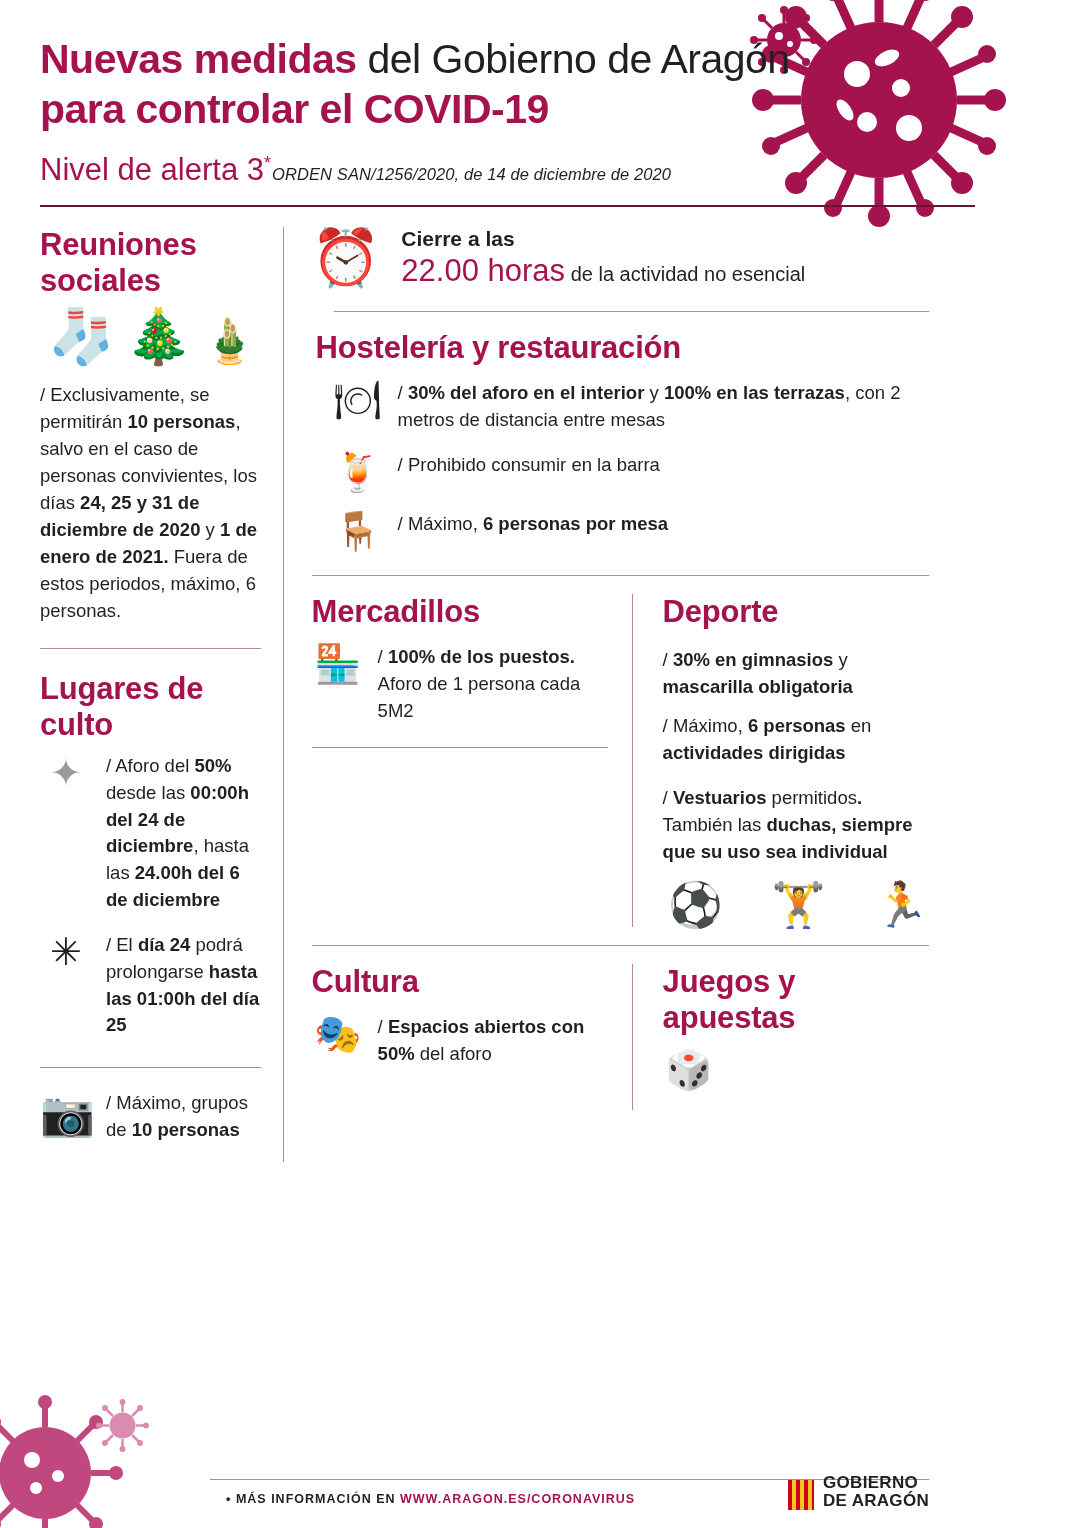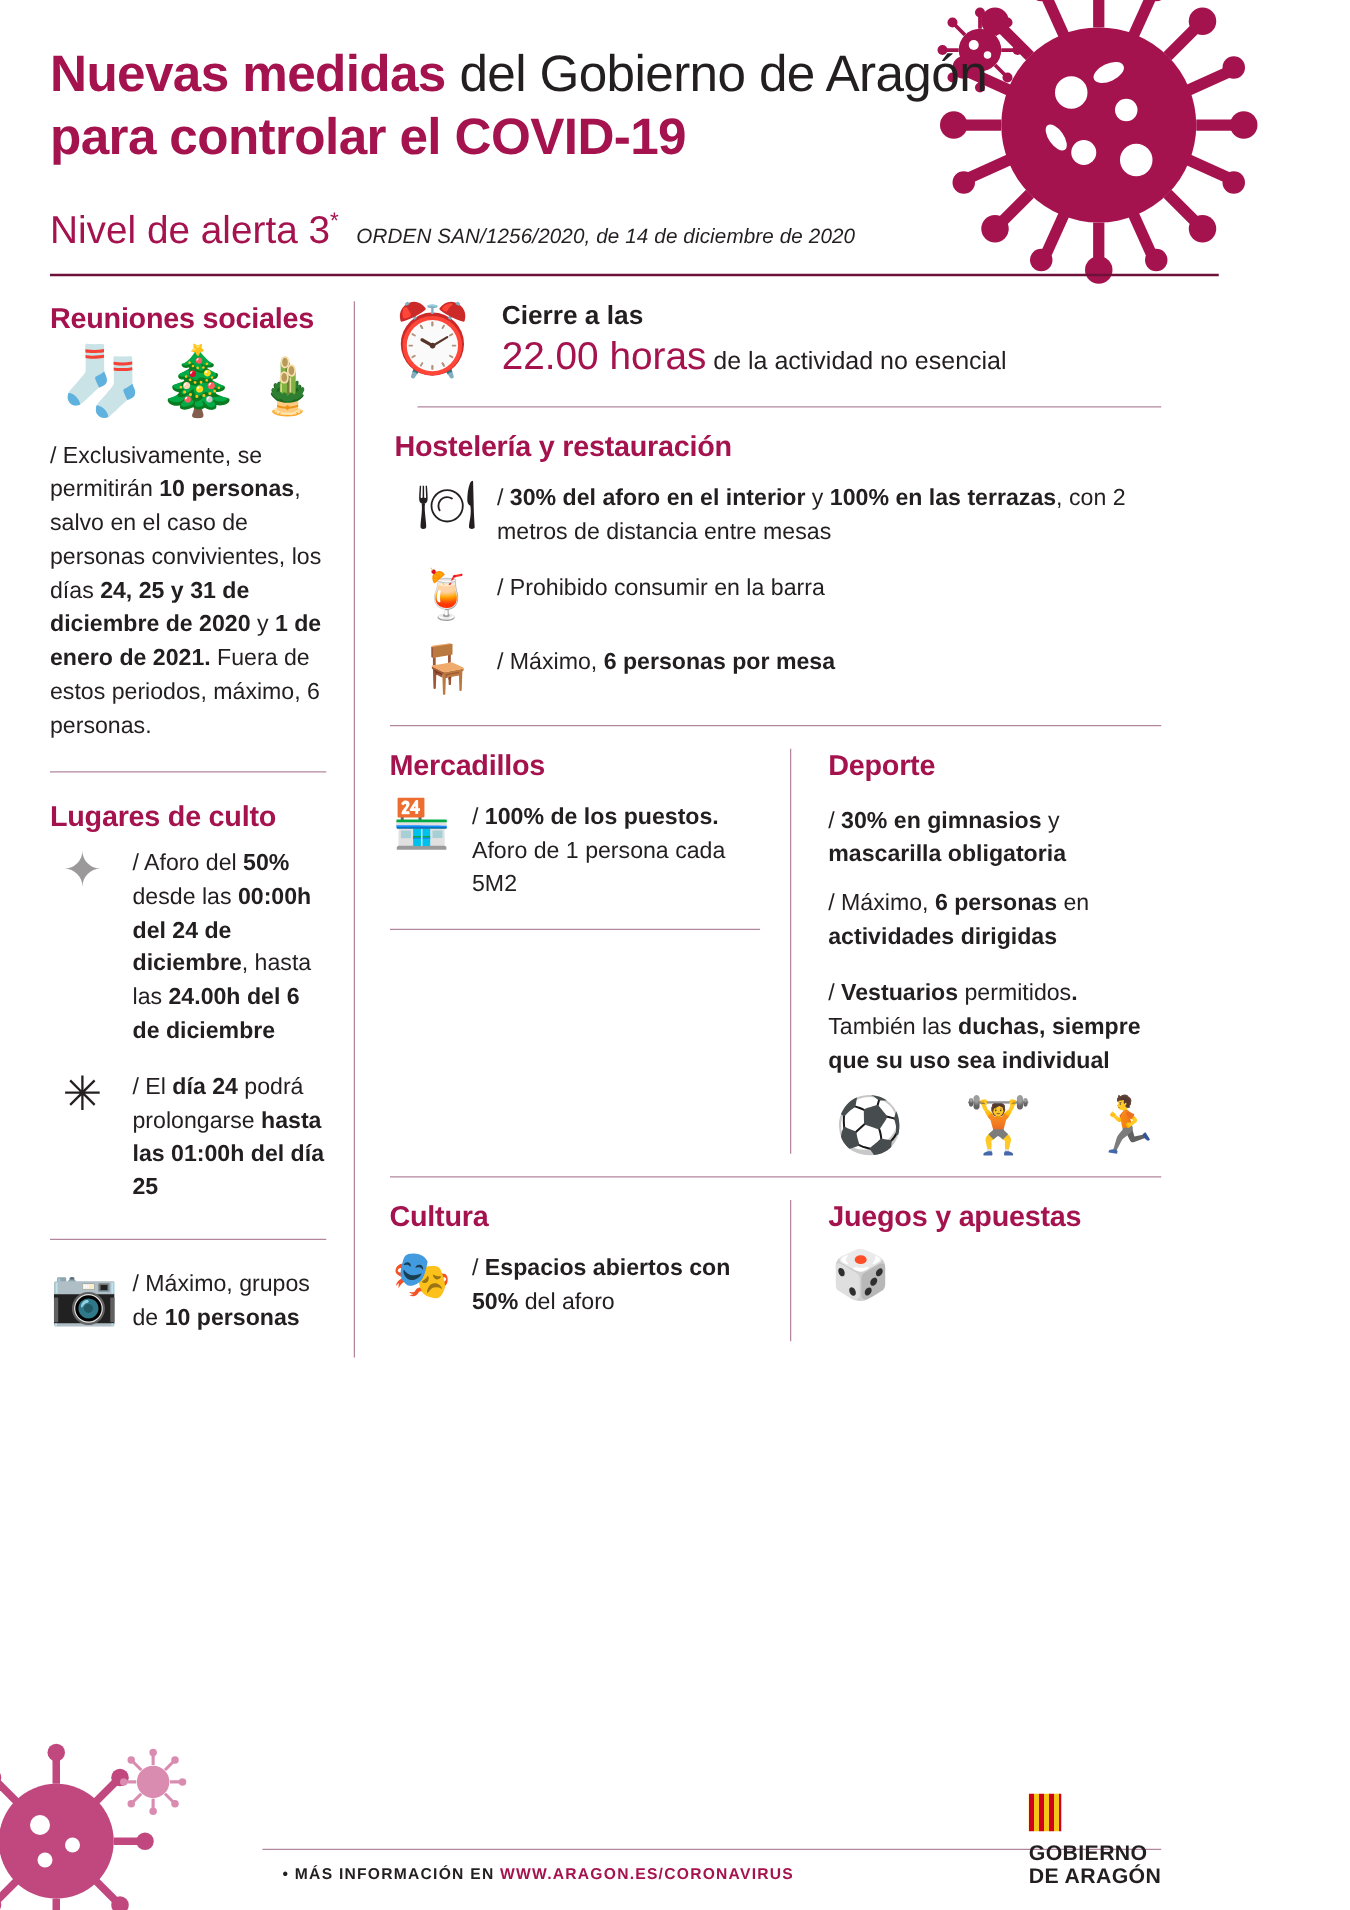--- a/index.html
+++ b/index.html
@@ -46,22 +46,22 @@
     font-weight: 400;
     color: #231f20;
     letter-spacing: -0.5px;
     max-width: 800px;
     margin: 6px 0 0 0;
   }
   .title b { font-weight: 700; color: #a5134f; }
   .subtitle-row {
     display: flex;
     align-items: baseline;
-    gap: 14px;
-    margin-top: 32px;
+    gap: 1px;
+    margin-top: 18px;
   }
   .alert-level {
     font-size: 31px;
     color: #a5134f;
     font-weight: 400;
   }
   .alert-level sup { font-size: 18px; }
   .order-ref {
     font-size: 16.5px;
     font-style: italic;
@@ -89,21 +89,21 @@
   }
   .col-right {
     flex: 1;
     padding-left: 28px;
     border-left: 1.5px solid #b2879e;
     box-sizing: border-box;
   }
   .sec-title {
     color: #a5134f;
     font-weight: 700;
-    font-size: 23px;
+    font-size: 31px;
     margin: 0 0 10px 0;
     letter-spacing: -0.2px;
   }
   .body-text {
     font-size: 18.5px;
     line-height: 1.46;
     color: #231f20;
   }
   .body-text b { font-weight: 700; }
   .thin-rule {
@@ -211,23 +211,22 @@
     color: #231f20;
     margin-left: 186px;
     font-weight: 600;
   }
   .footer-info .url { color: #a5134f; font-weight: 700; }
   .gob-logo {
     position: absolute;
     right: 0;
     bottom: -4px;
     display: flex;
-    align-items: flex-start;
+    align-items: flex-end;
     gap: 9px;
-    flex-direction: column;
   }
   .gob-bars {
     width: 26px;
     height: 30px;
     background: repeating-linear-gradient(
       to right,
       #d0021b 0px, #d0021b 4px,
       #f5c518 4px, #f5c518 8px
     );
   }

